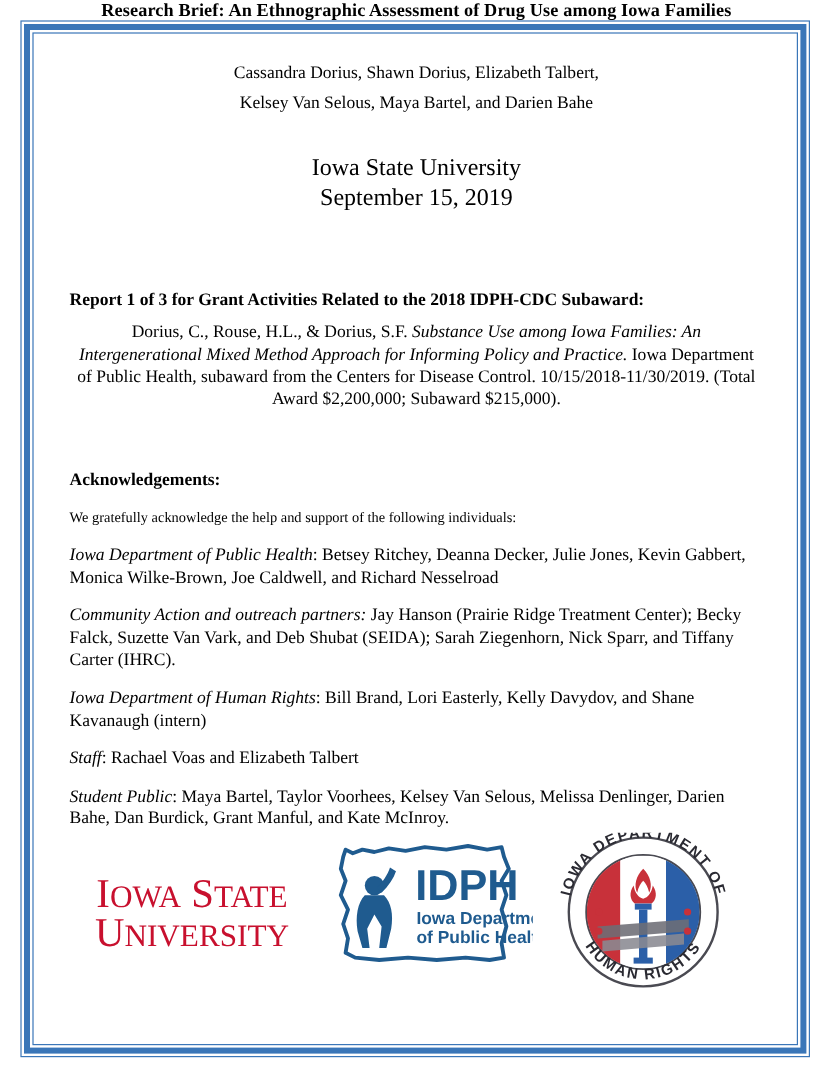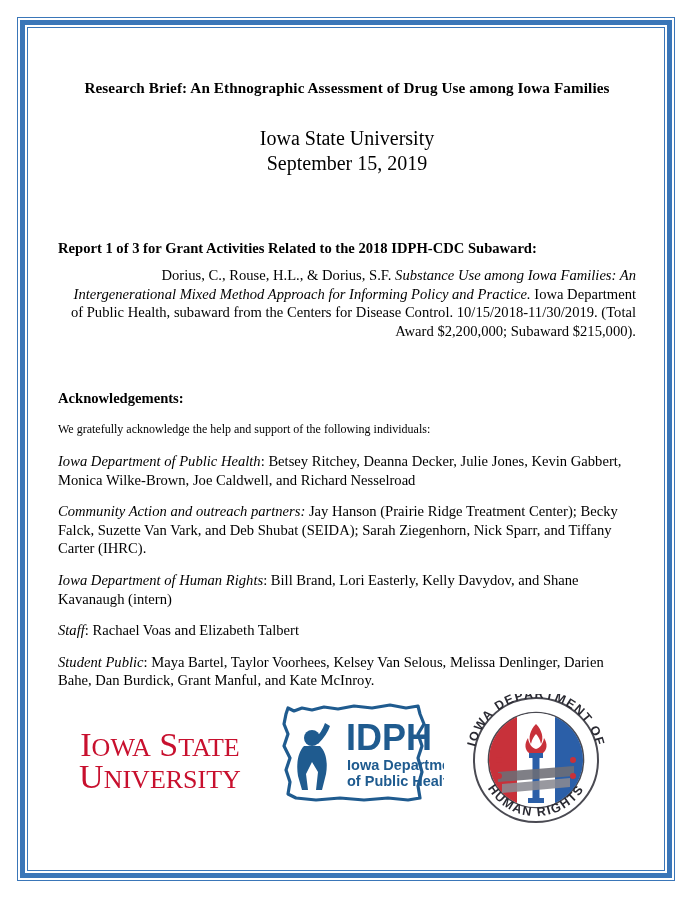--- a/index.html
+++ b/index.html
@@ -52,21 +52,20 @@
     top: 0;
     width: 578px;
     height: 898px;
   }
 
   .doc-title {
     text-align: center;
     font-weight: bold;
     font-size: 15.2px;
     margin: 0;
-    padding-top: 79px;
     letter-spacing: 0.1px;
   }
 
   .authors {
     text-align: center;
     font-size: 14.6px;
     margin-top: 31px;
     line-height: 25px;
   }
 
@@ -83,21 +82,21 @@
     margin: 0;
   }
 
   .report-section {
     margin-top: 64px;
   }
   .report-body {
     font-size: 14.6px;
     line-height: 18.6px;
     margin-top: 9px;
-    text-align: right;
+    text-align: center;
   }
   .report-body .it { font-style: italic; }
 
   .ack-section {
     margin-top: 50px;
   }
   .ack-intro {
     font-size: 12px;
     line-height: 18.6px;
     margin-top: 13px;
@@ -130,20 +129,24 @@
 
 <div class="page-frame">
   <div class="band"></div>
   <div class="inner-rule"></div>
 </div>
 
 <div class="content">
 
   <div class="doc-title">Research Brief: An Ethnographic Assessment of Drug Use among Iowa Families</div>
 
+  <div class="authors">
+    <div>Cassandra Dorius, Shawn Dorius, Elizabeth Talbert,</div>
+    <div>Kelsey Van Selous, Maya Bartel, and Darien Bahe</div>
+  </div>
 
   <div class="affiliation-block">
     <div>Iowa State University</div>
     <div>September 15, 2019</div>
   </div>
 
   <div class="report-section">
     <div class="section-heading">Report 1 of 3 for Grant Activities Related to the 2018 IDPH-CDC Subaward:</div>
     <div class="report-body">
       <span>Dorius, C., Rouse, H.L., &amp; Dorius, S.F. </span><span class="it">Substance Use among Iowa Families: An Intergenerational Mixed Method Approach for Informing Policy and Practice.</span><span> Iowa Department of Public Health, subaward from the Centers for Disease Control. 10/15/2018-11/30/2019. (Total Award $2,200,000; Subaward $215,000).</span>

